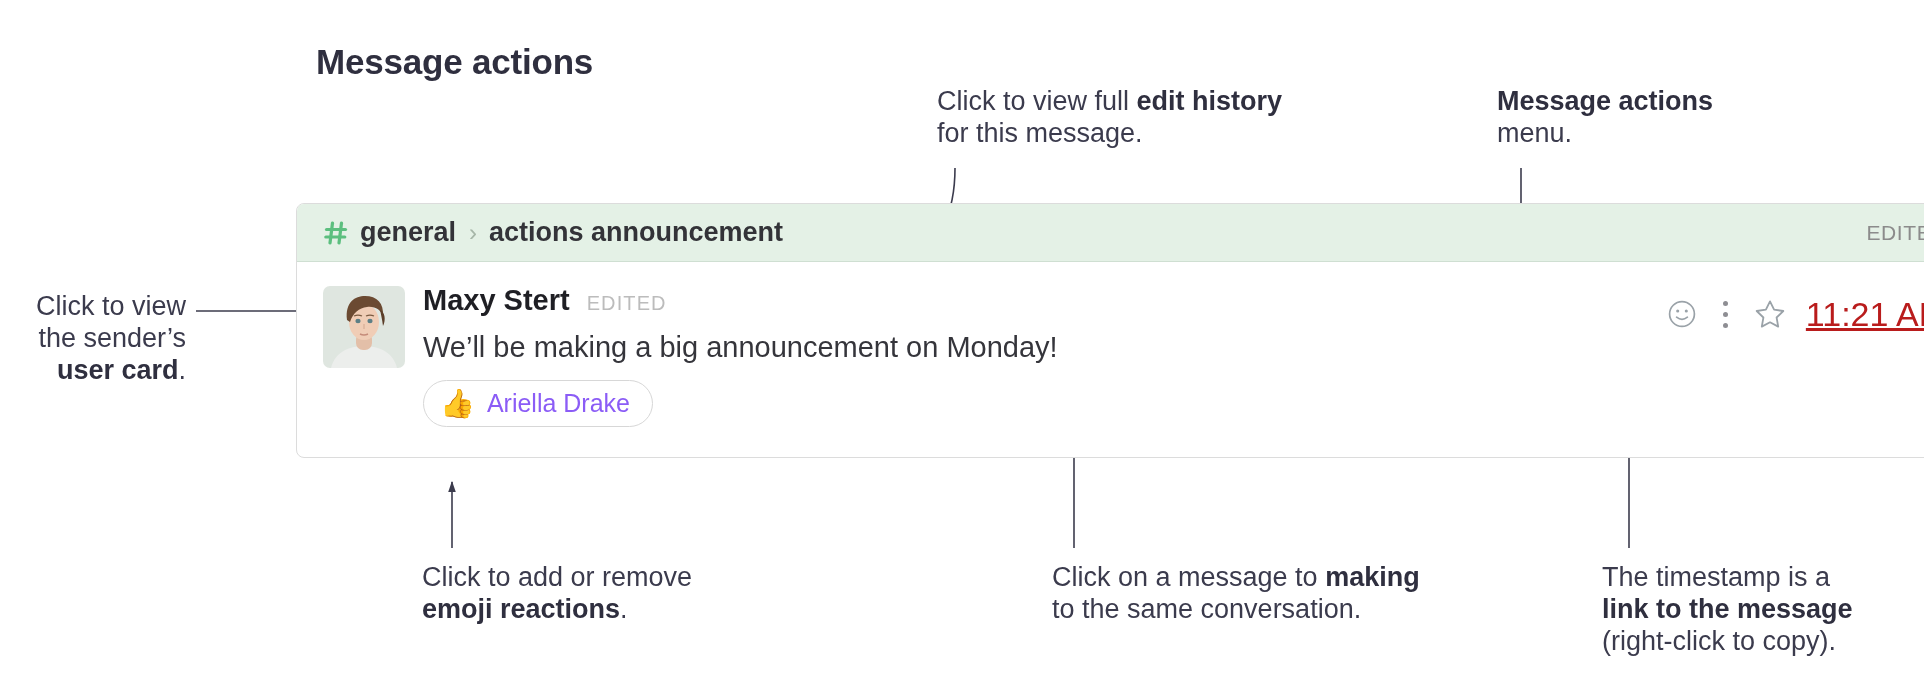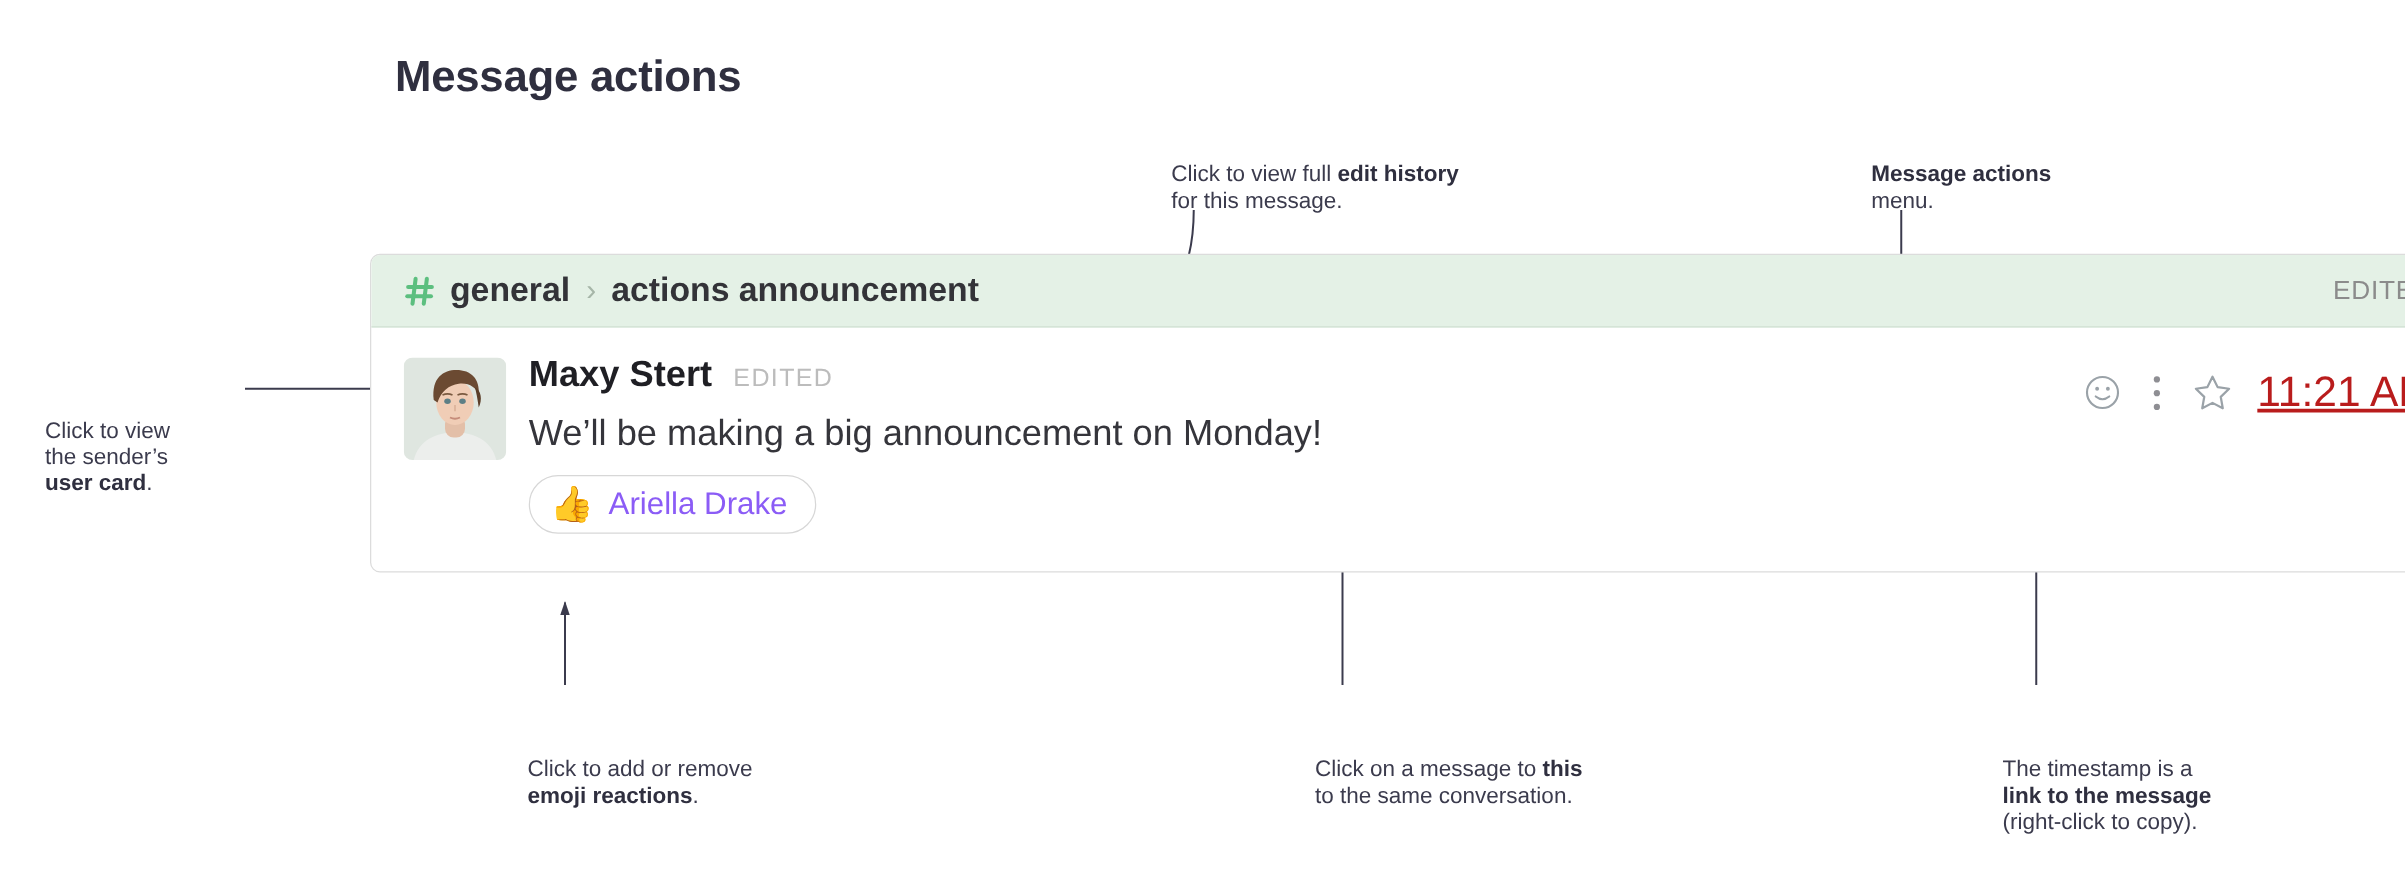--- a/index.html
+++ b/index.html
@@ -28,31 +28,30 @@
     font-size: 35px;
     font-weight: 700;
     color: #2f2f3f;
     letter-spacing: -0.2px;
     white-space: nowrap;
   }
 
   
   .annot {
     position: absolute;
-    font-size: 18px;
+    font-size: 27px;
     line-height: 1.18;
     color: #3b3b4d;
     white-space: pre-line;
-    margin-top: 43px;
   }
   .annot b { font-weight: 700; color: #2f2f3f; }
 
   #annot-edit-history { left: 937px; top: 86px; }
   #annot-actions-menu { left: 1497px; top: 86px; }
-  #annot-user-card    { left: 36px;  top: 291px; }
+  #annot-user-card    { left: 36px;  top: 291px; text-align: right; }
   #annot-emoji        { left: 422px; top: 562px; }
   #annot-reply        { left: 1052px; top: 562px; }
   #annot-timestamp    { left: 1602px; top: 562px; }
 
   
   #connectors {
     position: absolute;
     left: 0; top: 0;
     width: 1924px;
     height: 696px;
@@ -214,21 +213,21 @@
 <body>
 
 <div id="stage">
 
   <div id="page-title">Message actions</div>
 
   <div class="annot" id="annot-edit-history">Click to view full <b>edit history</b><br>for this message.</div>
   <div class="annot" id="annot-actions-menu"><b>Message actions</b><br>menu.</div>
   <div class="annot" id="annot-user-card">Click to view<br>the sender’s<br><b>user card</b>.</div>
   <div class="annot" id="annot-emoji">Click to add or remove<br><b>emoji reactions</b>.</div>
-  <div class="annot" id="annot-reply">Click on a message to <b>this</b><br>to the same conversation.</div>
+  <div class="annot" id="annot-reply">Click on a message to <b>making</b><br>to the same conversation.</div>
   <div class="annot" id="annot-timestamp">The timestamp is a<br><b>link to the message</b><br>(right-click to copy).</div>
 
   <svg id="connectors" viewBox="0 0 1924 696" xmlns="http://www.w3.org/2000/svg">
     <defs>
       <marker id="arrow-l" viewBox="0 0 10 10" refX="9" refY="5" markerWidth="7" markerHeight="7" orient="auto-start-reverse">
         <path d="M 10 5 L 0 1.6 L 0 8.4 z" fill="#3b3b4d"></path>
       </marker>
       <marker id="arrow-r" viewBox="0 0 10 10" refX="9" refY="5" markerWidth="7" markerHeight="7" orient="auto">
         <path d="M 0 1.6 L 10 5 L 0 8.4 z" fill="#3b3b4d"></path>
       </marker>

